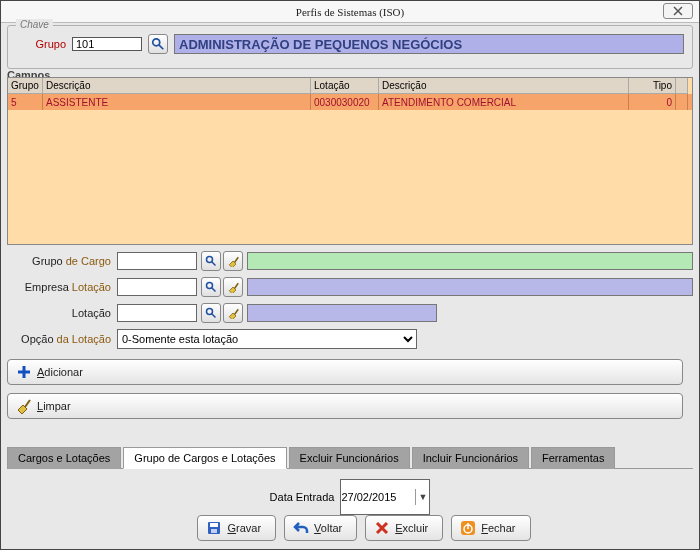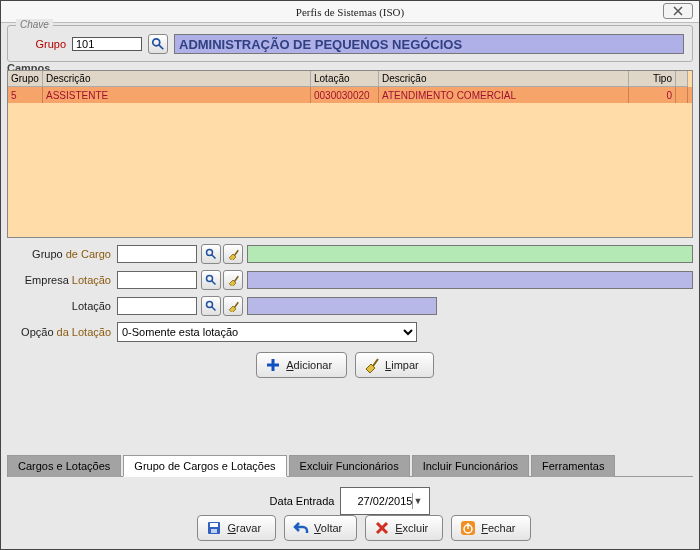--- a/index.html
+++ b/index.html
@@ -43,21 +43,21 @@
     display: flex;
     align-items: center;
     justify-content: center;
     font-size: 10px;
     color: #555;
   }
   .chave-group {
     margin: 2px 6px 4px 6px;
     border: 1px solid #b0b0b0;
     border-radius: 3px;
-    padding: 8px 8px 7px 8px;
+    padding: 8px 8px 14px 8px;
     position: relative;
   }
   .chave-legend {
     position: absolute;
     top: -7px;
     left: 8px;
     background: #e8e8e8;
     padding: 0 4px;
     color: #777;
     font-style: italic;
@@ -190,20 +190,21 @@
     border: 1px solid #666;
     font-family: inherit;
     font-size: 11px;
     background: #fff;
   }
   .btn-row {
     display:flex;
     gap: 8px;
     justify-content: center;
     padding: 4px 10px 0 0;
+    flex-direction: column;
   }
   .btn {
     height: 26px;
     padding: 0 14px 0 8px;
     border: 1px solid #888;
     border-radius: 4px;
     background: linear-gradient(#ffffff,#e4e4e4);
     display:flex;
     align-items:center;
     gap:5px;
@@ -233,25 +234,25 @@
   .footer {
     display:flex;
     align-items:center;
     justify-content:space-between;
     padding: 10px 10px 8px 10px;
     flex-direction: column;
   }
   .date-row { display:flex; align-items:center; gap:6px; }
   .date-input {
     width: 90px;
-    height: 28px;
+    height: 36px;
     border:1px solid #666;
     font-family:inherit;
     font-size:11px;
-    padding:0 16px;
+    padding:0 0;
     display:flex;align-items:center;justify-content:space-between;
     background:#fff;
   }
   .dd-arrow {
     width:14px;height:16px;
     border-left:1px solid #999;
     display:flex;align-items:center;justify-content:center;
     font-size:9px;color:#444;
   }
   svg { display:block; }

